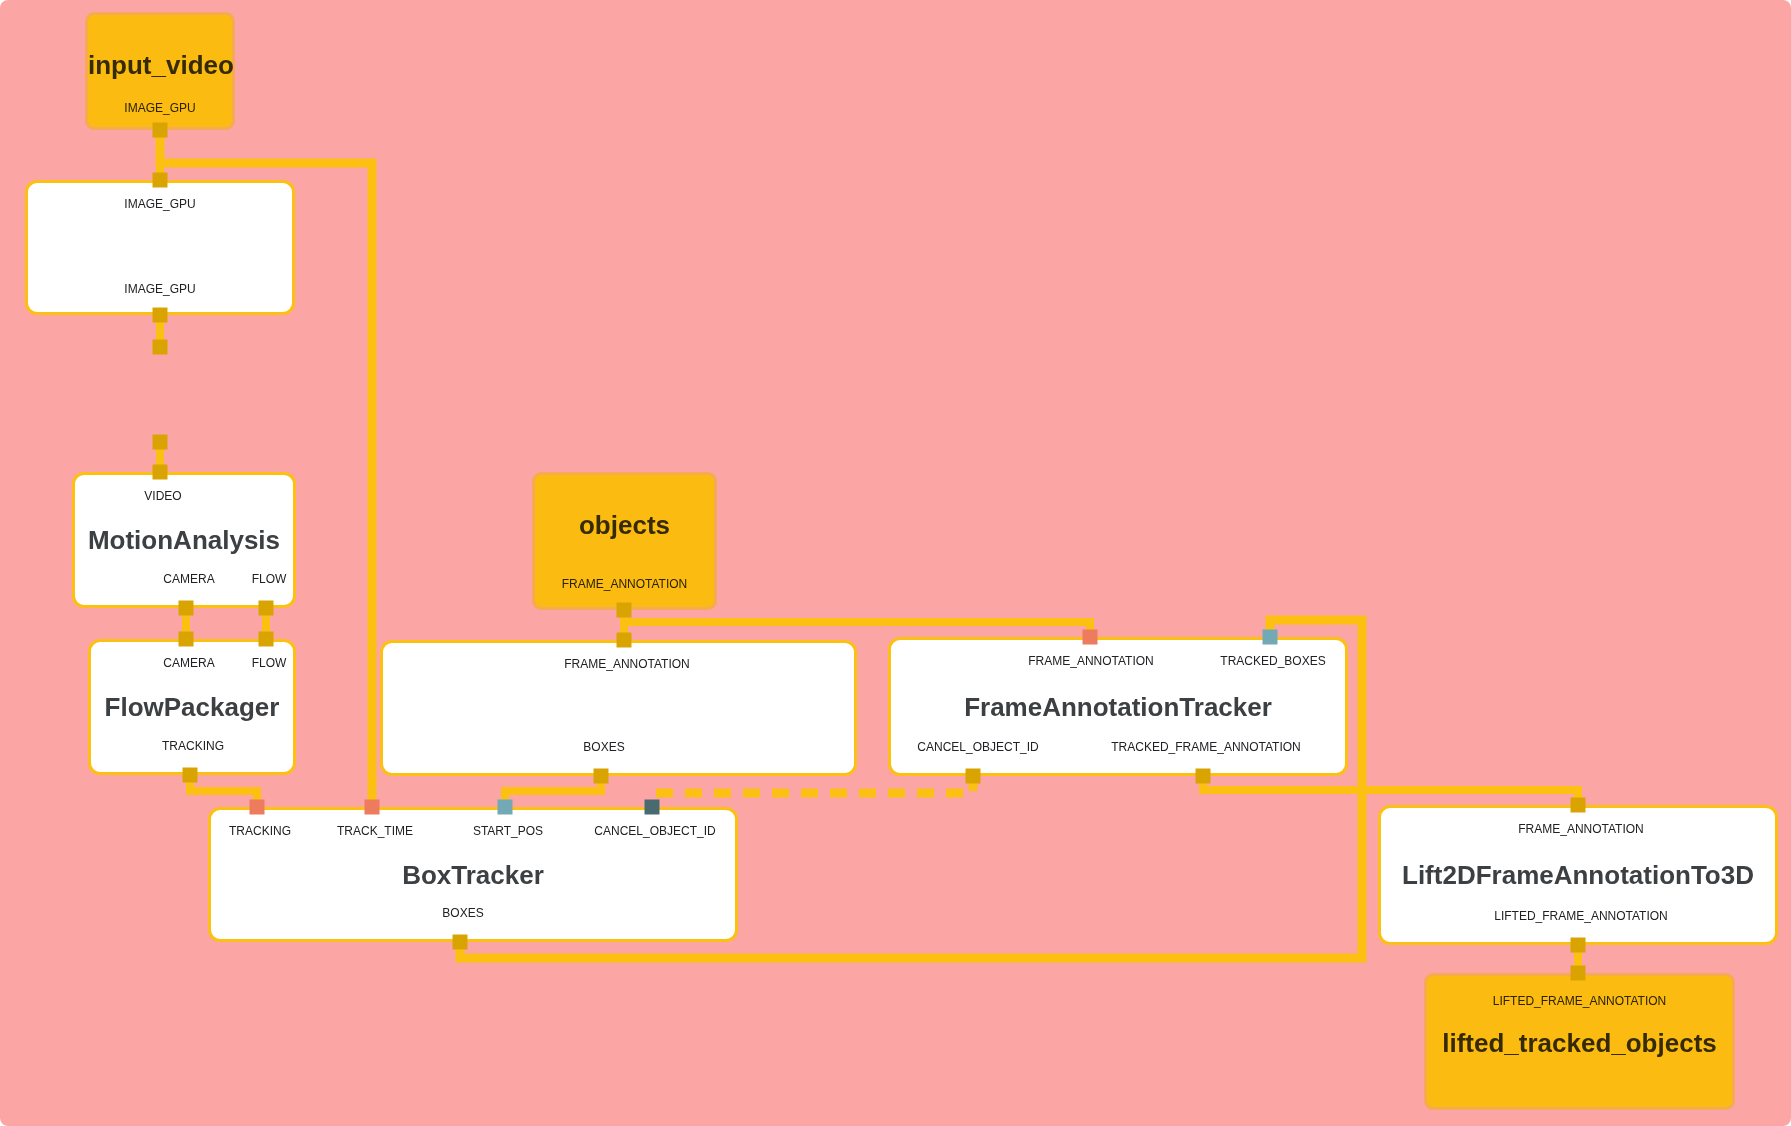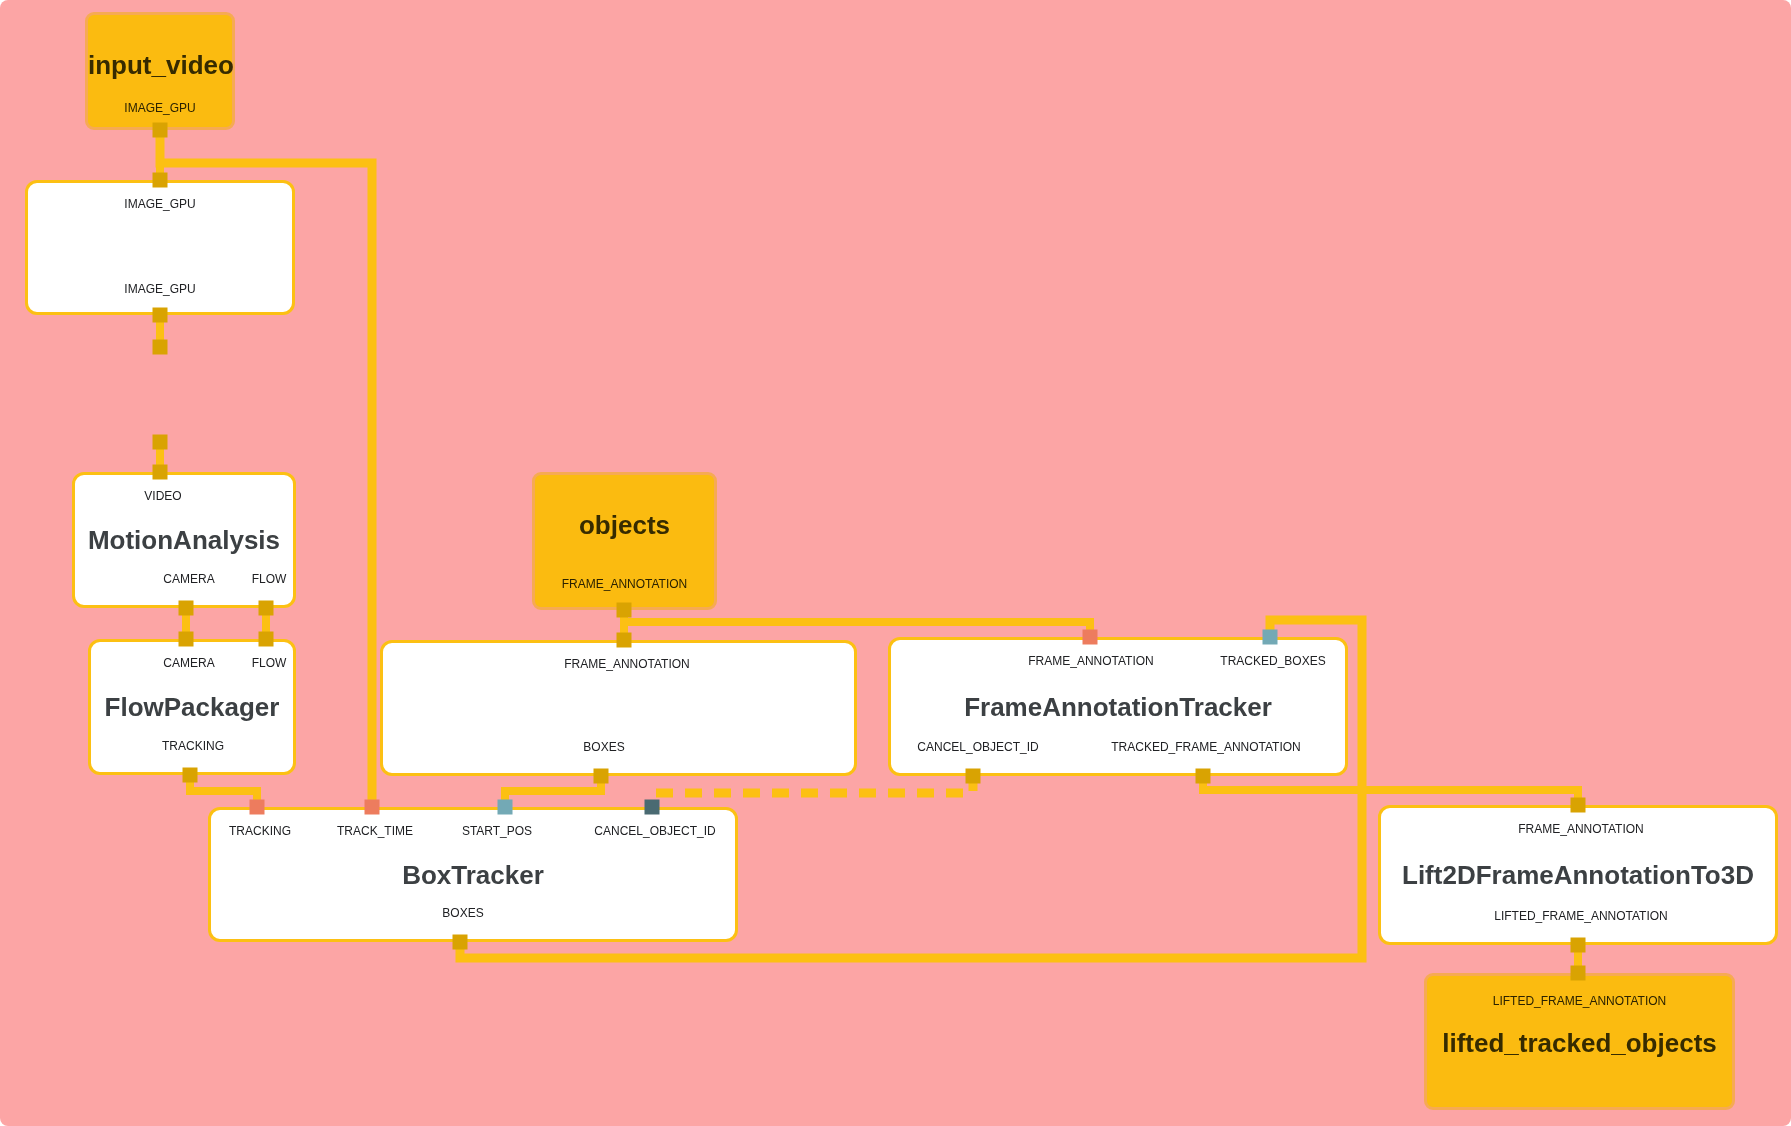--- a/index.html
+++ b/index.html
@@ -85,21 +85,21 @@
     <div class="plabel" style="left:200px;top:12px;">FRAME_ANNOTATION</div>
     <div class="plabel" style="left:382px;top:12px;">TRACKED_BOXES</div>
     <div class="title">FrameAnnotationTracker</div>
     <div class="plabel" style="left:87px;bottom:17px;">CANCEL_OBJECT_ID</div>
     <div class="plabel" style="left:315px;bottom:17px;">TRACKED_FRAME_ANNOTATION</div>
   </div>
 
   <div class="node" style="left:208px;top:807px;width:530px;height:135px;">
     <div class="plabel" style="left:49px;top:12px;">TRACKING</div>
     <div class="plabel" style="left:164px;top:12px;">TRACK_TIME</div>
-    <div class="plabel" style="left:286px;top:12px;">START_POS</div>
+    <div class="plabel" style="left:297px;top:12px;">START_POS</div>
     <div class="plabel" style="left:444px;top:12px;">CANCEL_OBJECT_ID</div>
     <div class="title">BoxTracker</div>
     <div class="plabel" style="left:252px;bottom:17px;">BOXES</div>
   </div>
 
   <div class="node" style="left:1378px;top:805px;width:400px;height:140px;">
     <div class="plabel" style="left:200px;top:12px;">FRAME_ANNOTATION</div>
     <div class="title">Lift2DFrameAnnotationTo3D</div>
     <div class="plabel" style="left:200px;bottom:17px;">LIFTED_FRAME_ANNOTATION</div>
   </div>

